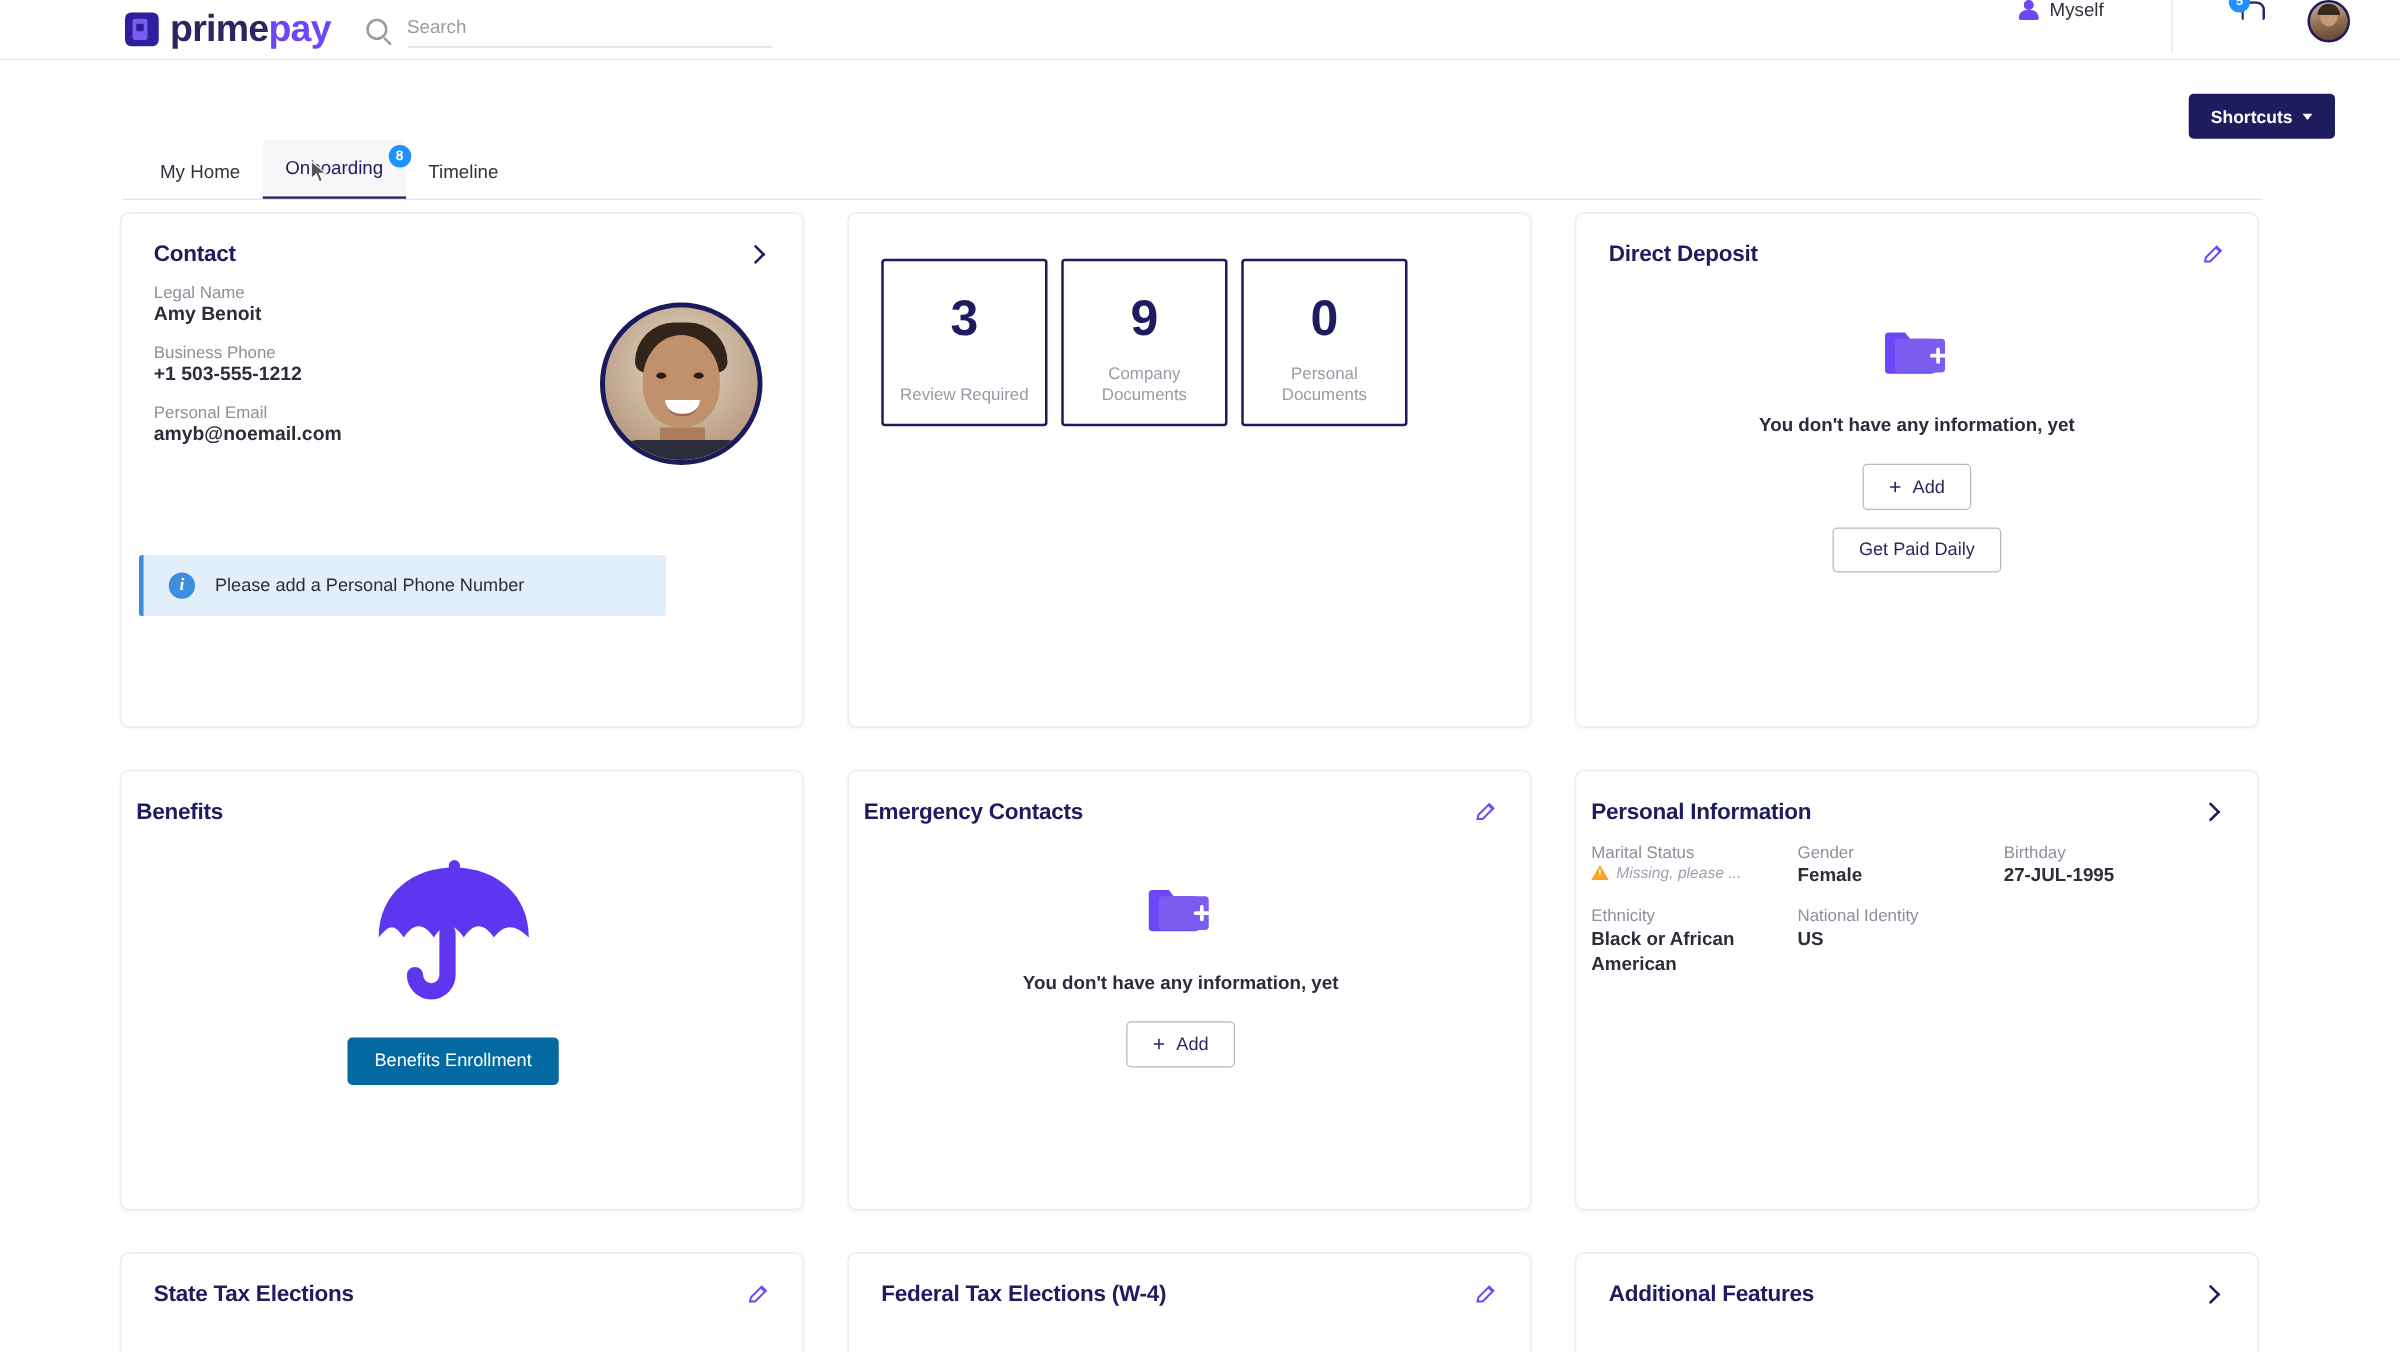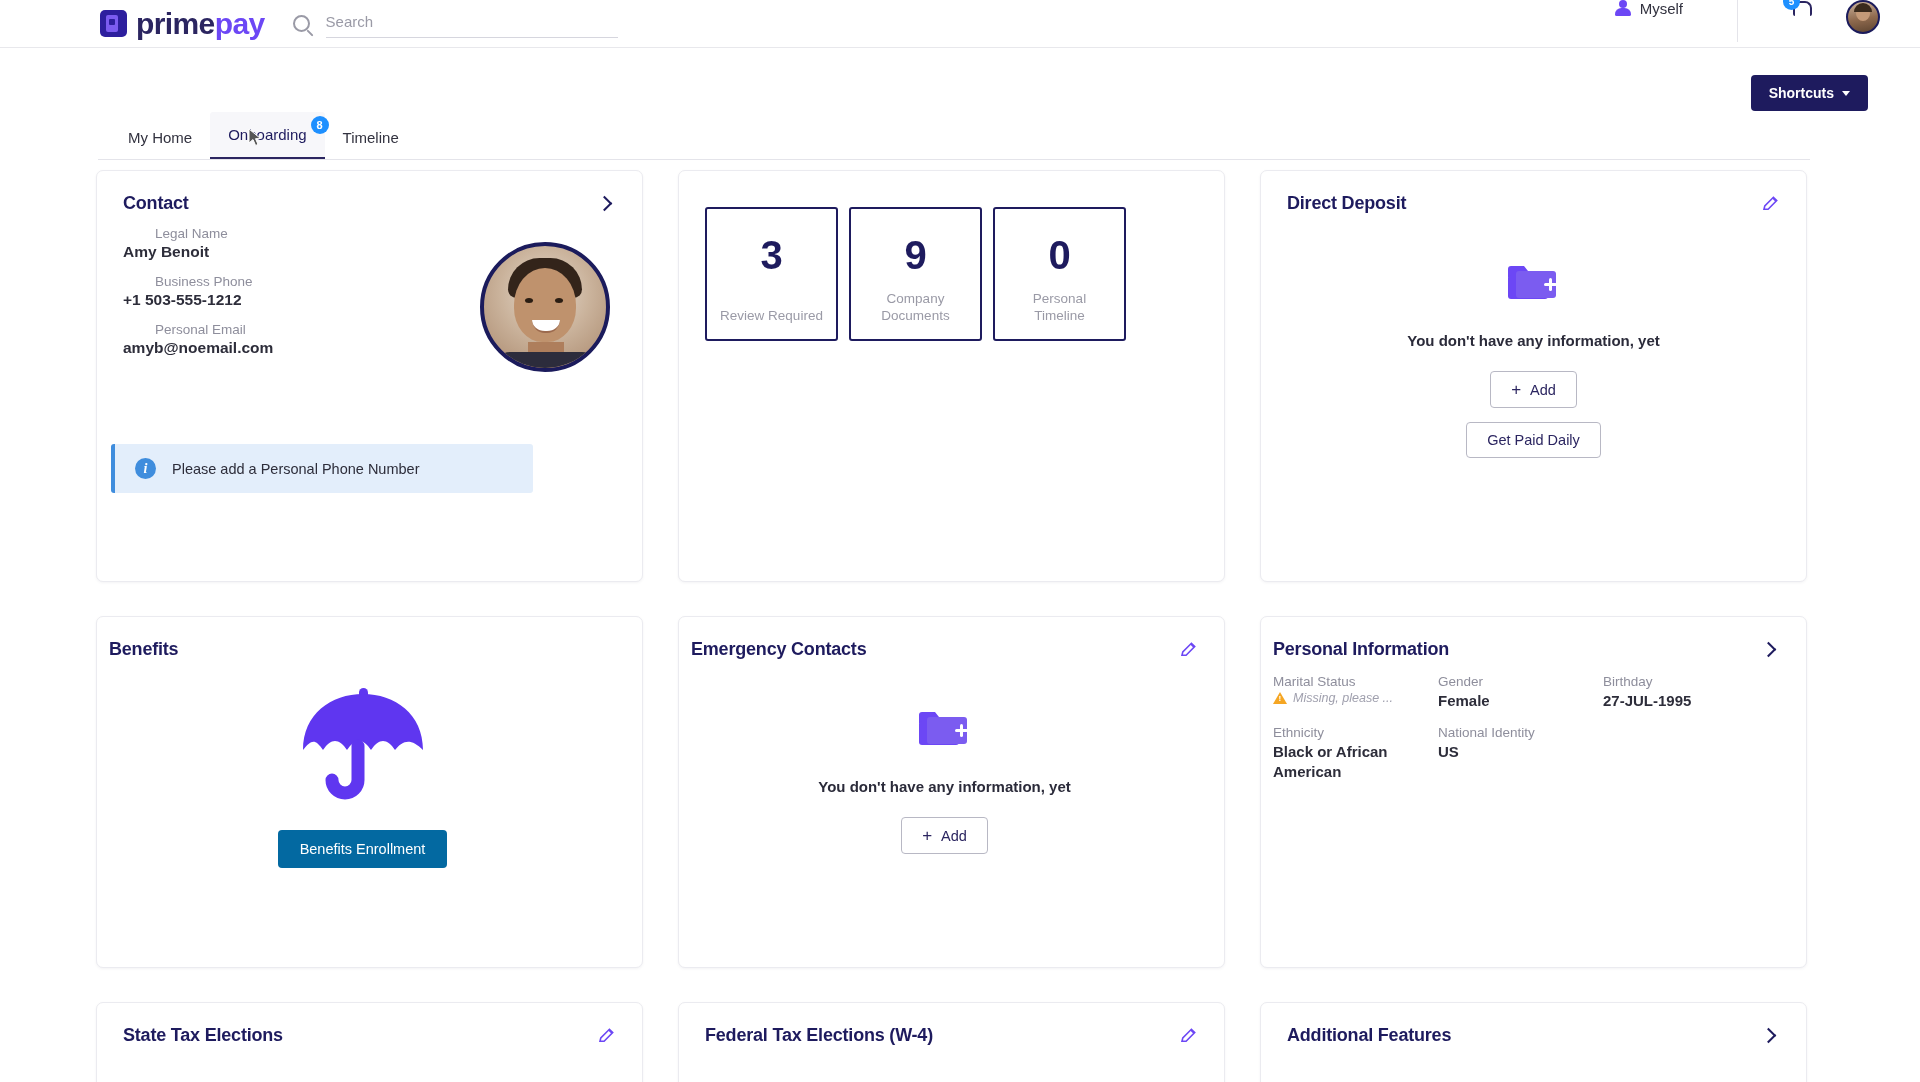--- a/index.html
+++ b/index.html
@@ -194,21 +194,21 @@
     width: 11px; height: 11px;
     border-right: 2.4px solid #1e1b5e;
     border-bottom: 2.4px solid #1e1b5e;
     transform: rotate(-45deg);
     cursor: pointer; margin-right: 6px;
   }
   .pencil { cursor: pointer; display: block; }
 
   
   .contact-body { display: flex; position: relative; }
-  .field-label { font-size: 13.5px; color: #8e8e9c; margin-bottom: 2px; margin-left: 32px; }
+  .field-label { font-size: 13.5px; color: #8e8e9c; margin-bottom: 2px; }
   .field-value { font-size: 15.5px; color: #2d2d3a; font-weight: 600; margin-bottom: 13px; }
   .avatar-big {
     position: absolute; right: 6px; top: 16px;
     width: 130px; height: 130px; border-radius: 50%;
     border: 4px solid #1b1b5c; overflow: hidden;
     background: radial-gradient(circle at 50% 38%, #e4d9cd 0%, #cbb49d 45%, #a8866a 100%);
   }
   .avatar-big .face {
     position: absolute; left: 30px; top: 22px;
     width: 62px; height: 74px; border-radius: 50% 50% 46% 46%;
@@ -416,21 +416,21 @@
       <div class="doc-tile">
         <span class="doc-num">3</span>
         <span class="doc-lbl">Review Required</span>
       </div>
       <div class="doc-tile">
         <span class="doc-num">9</span>
         <span class="doc-lbl">Company Documents</span>
       </div>
       <div class="doc-tile">
         <span class="doc-num">0</span>
-        <span class="doc-lbl">Personal Timeline</span>
+        <span class="doc-lbl">Personal Documents</span>
       </div>
     </div>
   </div>
 
   <div class="card card-r1">
     <div class="card-head">
       <span class="card-title">Direct Deposit</span>
       <svg class="pencil" width="19" height="19" viewBox="0 0 19 19">
         <path d="M3 15.2 L3.8 11.9 L12.4 3.3 L15.7 6.6 L7.1 15.2 Z" fill="none" stroke="#6c47f5" stroke-width="1.6"></path>
         <path d="M11.8 4 L15 7.2" stroke="#6c47f5" stroke-width="1.6"></path>

